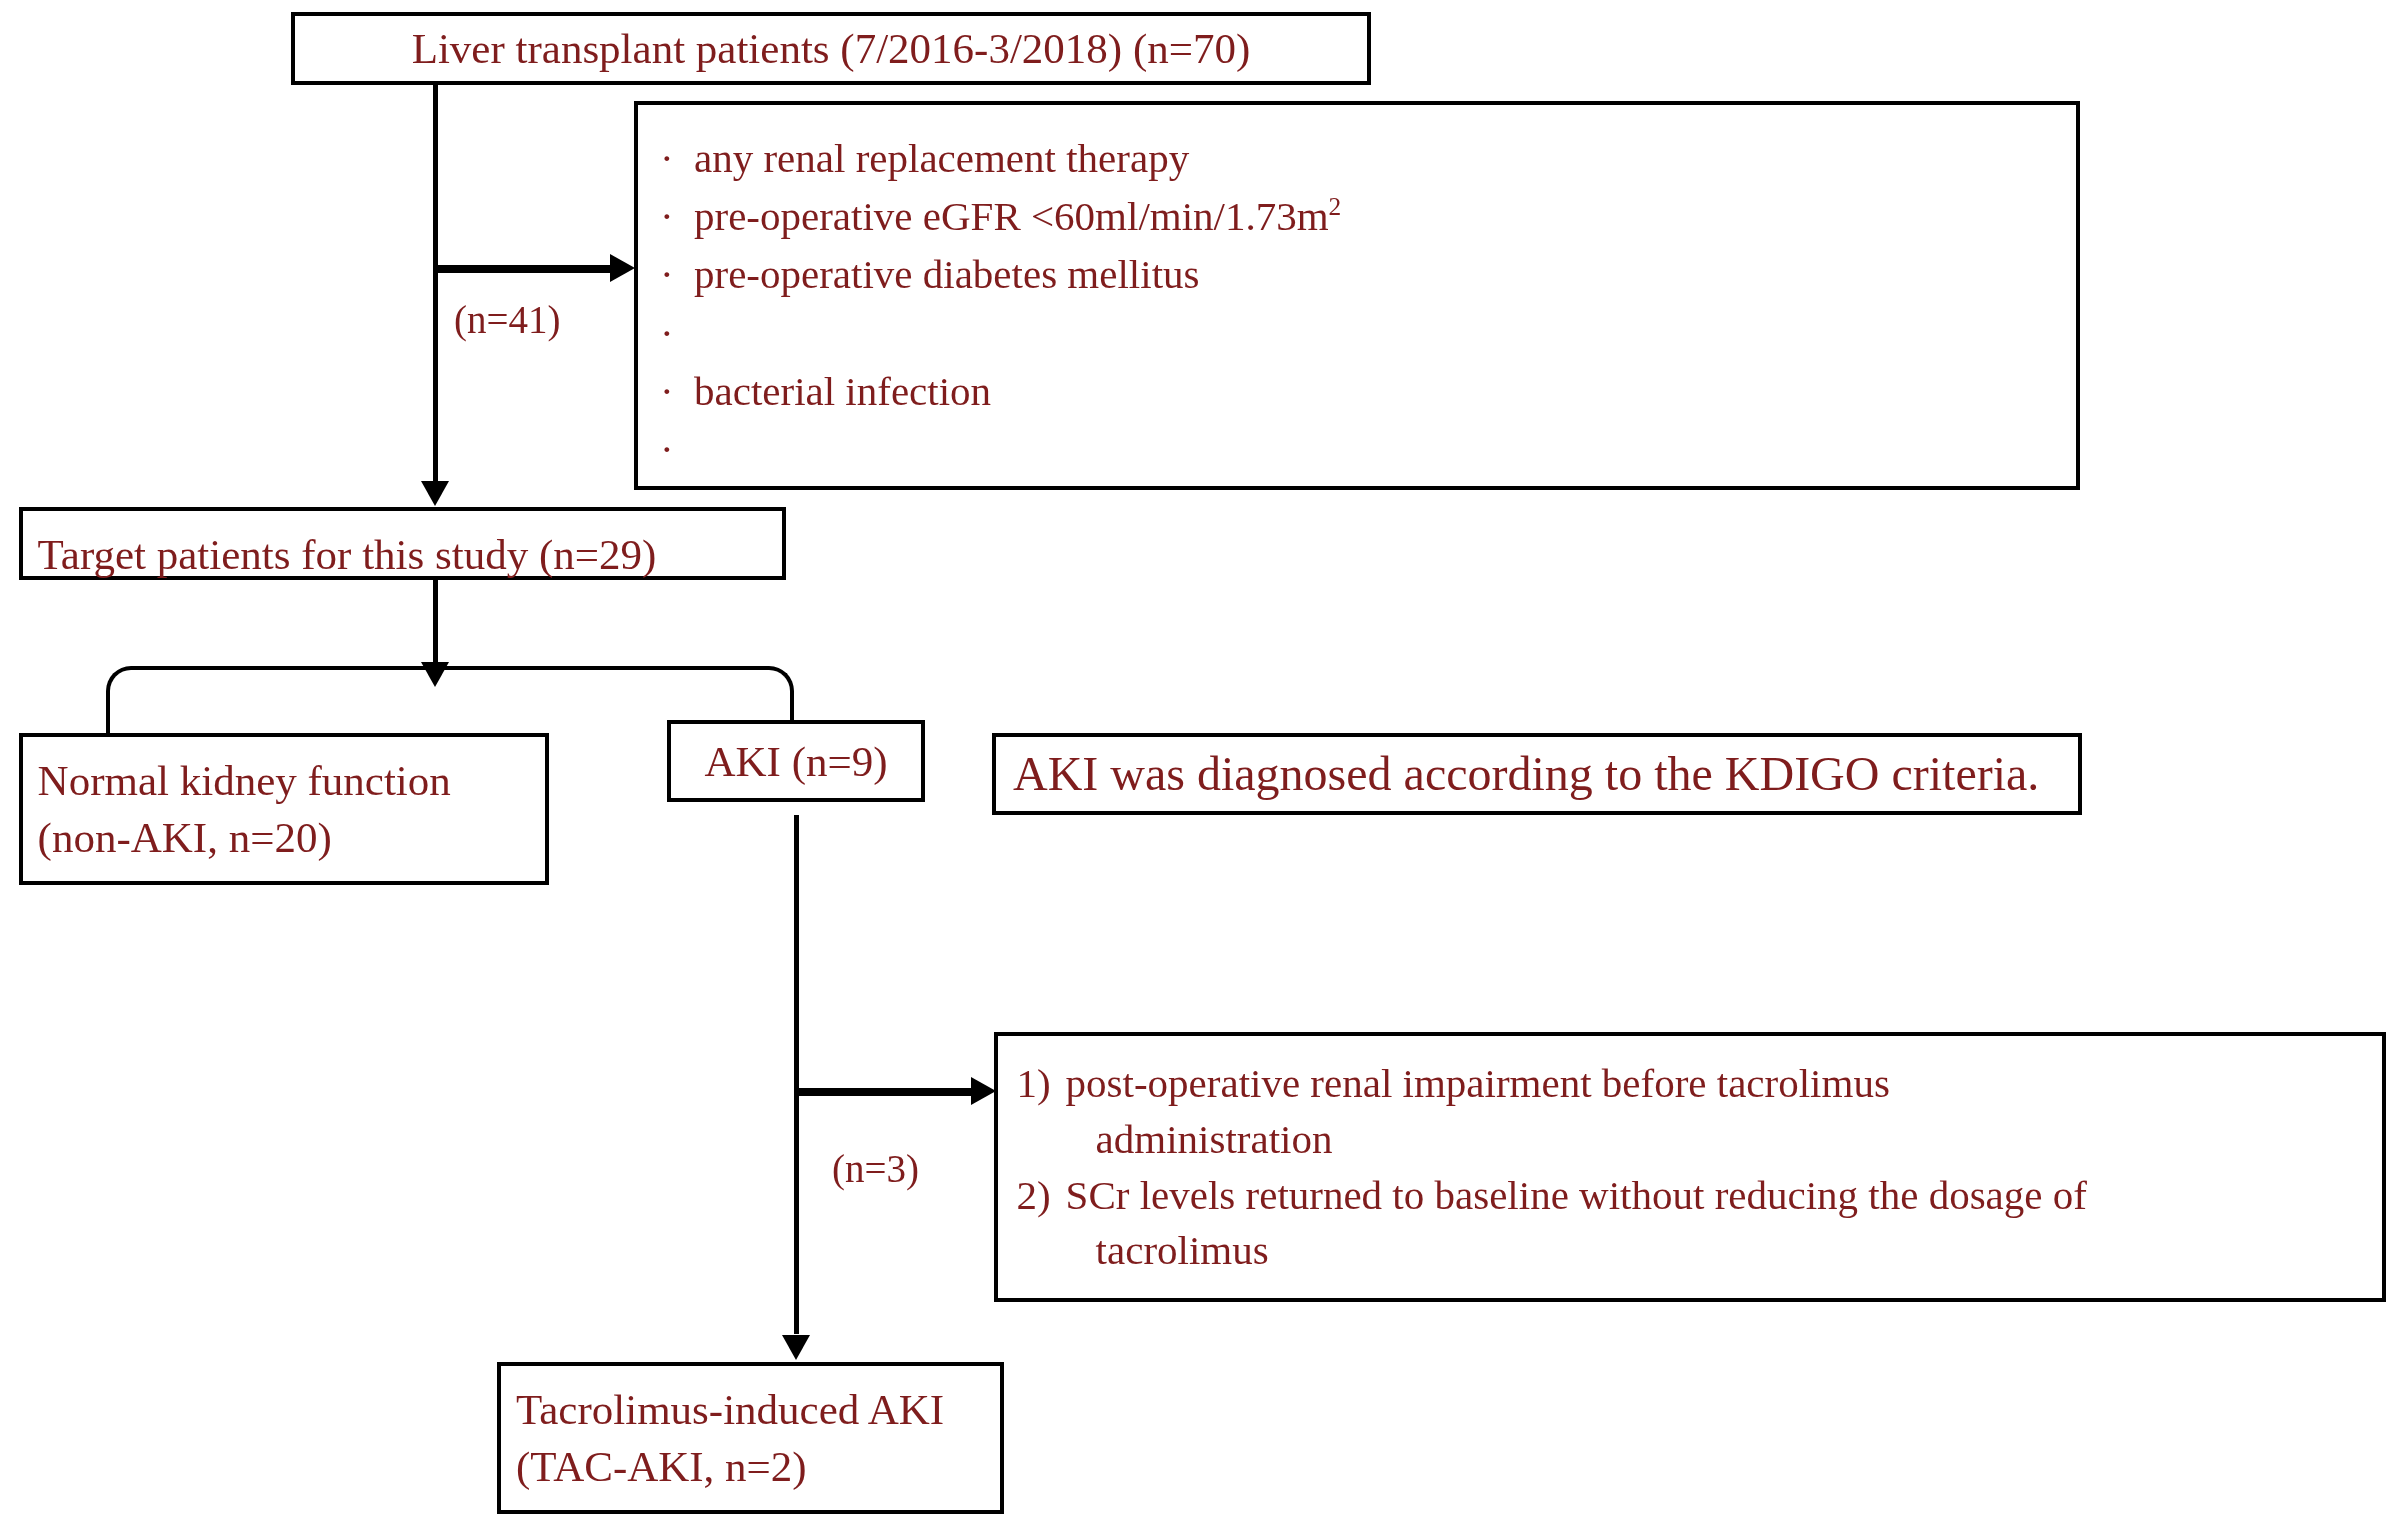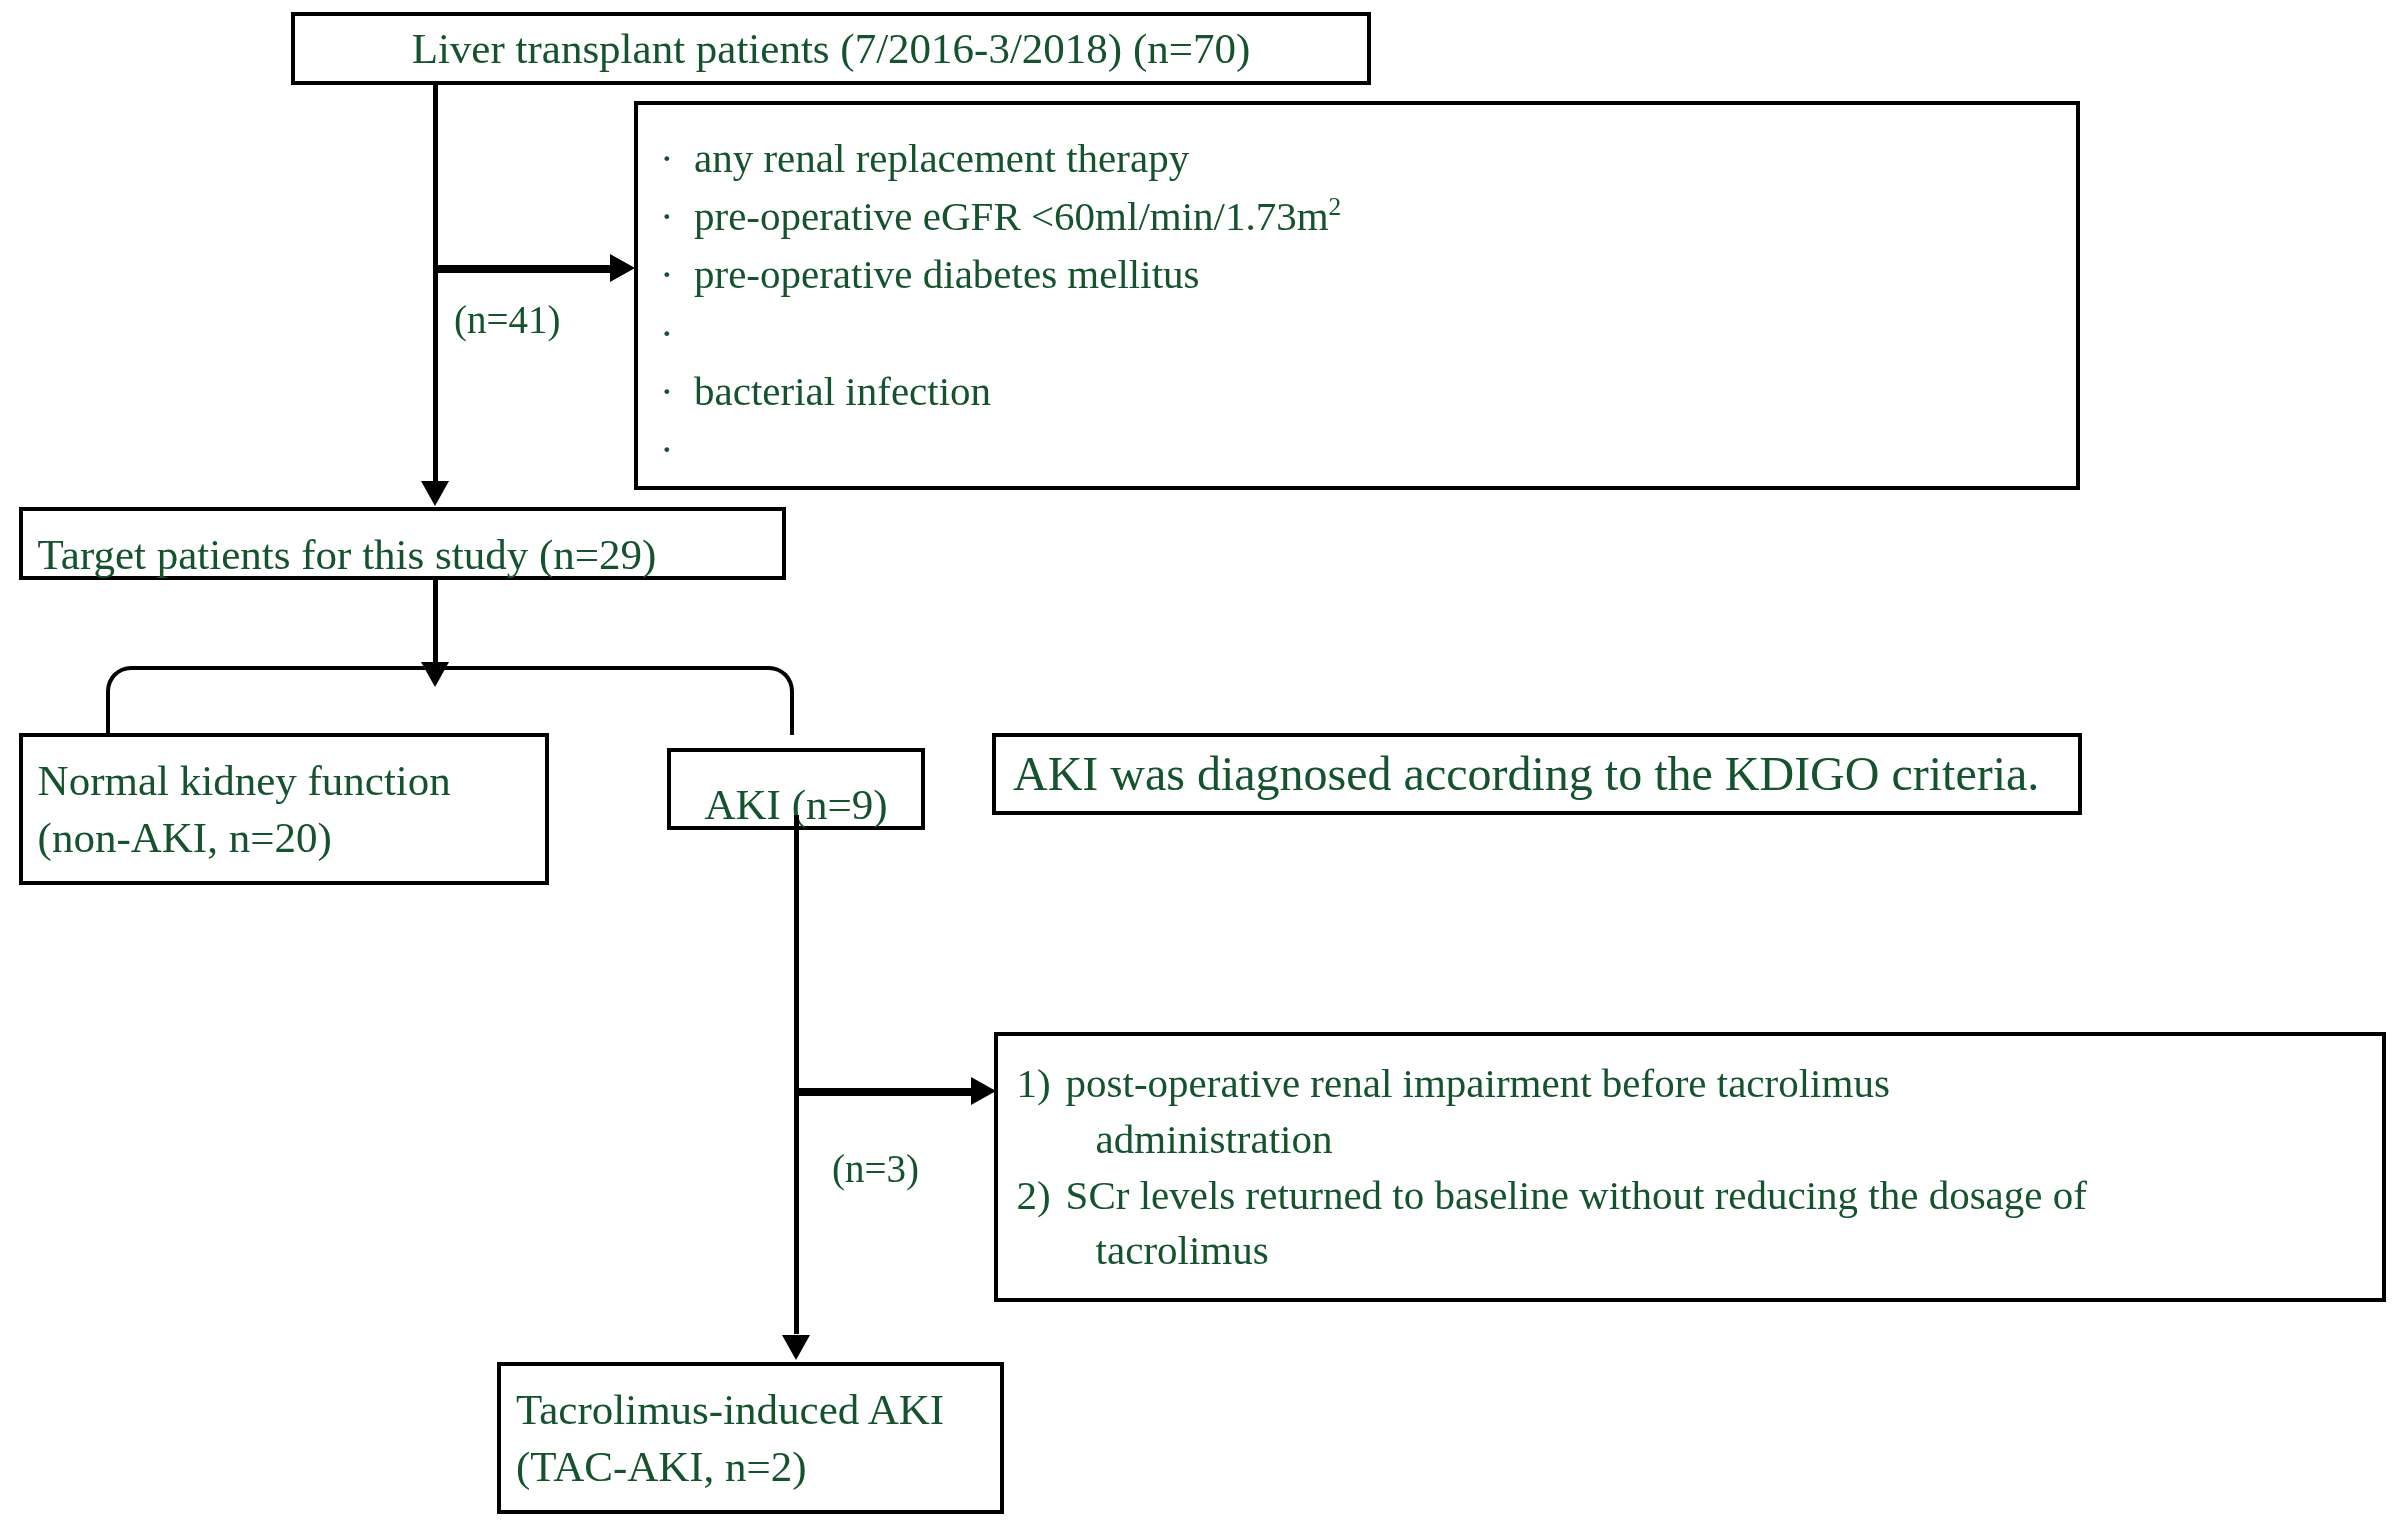--- a/index.html
+++ b/index.html
@@ -7,21 +7,21 @@
     margin: 0;
     padding: 0;
     background: #ffffff;
   }
   #canvas {
     position: relative;
     width: 2401px;
     height: 1525px;
     background: #ffffff;
     font-family: "Liberation Serif", "DejaVu Serif", serif;
-    color: #14532d;
+    color: #7f1d1d;
     overflow: hidden;
   }
   .box {
     position: absolute;
     box-sizing: border-box;
     border: 4.2px solid #000000;
     background: #ffffff;
     display: flex;
     flex-direction: column;
     justify-content: center;
@@ -67,23 +67,23 @@
   #box-target .box-text { font-size: 43px; line-height: 1; }
 
   #box-nonaki {
     left: 18.6px; top: 733px; width: 530px; height: 152px;
     justify-content: center;
     padding-left: 15px;
   }
   #box-nonaki .box-text { font-size: 43px; line-height: 1.33; }
 
   #box-aki {
-    left: 667px; top: 748px; width: 258px; height: 82px;
+    left: 667px; top: 720px; width: 258px; height: 82px;
     align-items: center;
-    justify-content: flex-end;
+    justify-content: center;
     font-family: Liberation Serif, serif;
   }
   #box-aki .box-text { font-size: 43px; line-height: 1; }
 
   #box-kdigo {
     left: 992px; top: 733px; width: 1090px; height: 82px;
     justify-content: center;
     padding-left: 17px;
   }
   #box-kdigo .box-text { font-size: 48px; line-height: 1; }

